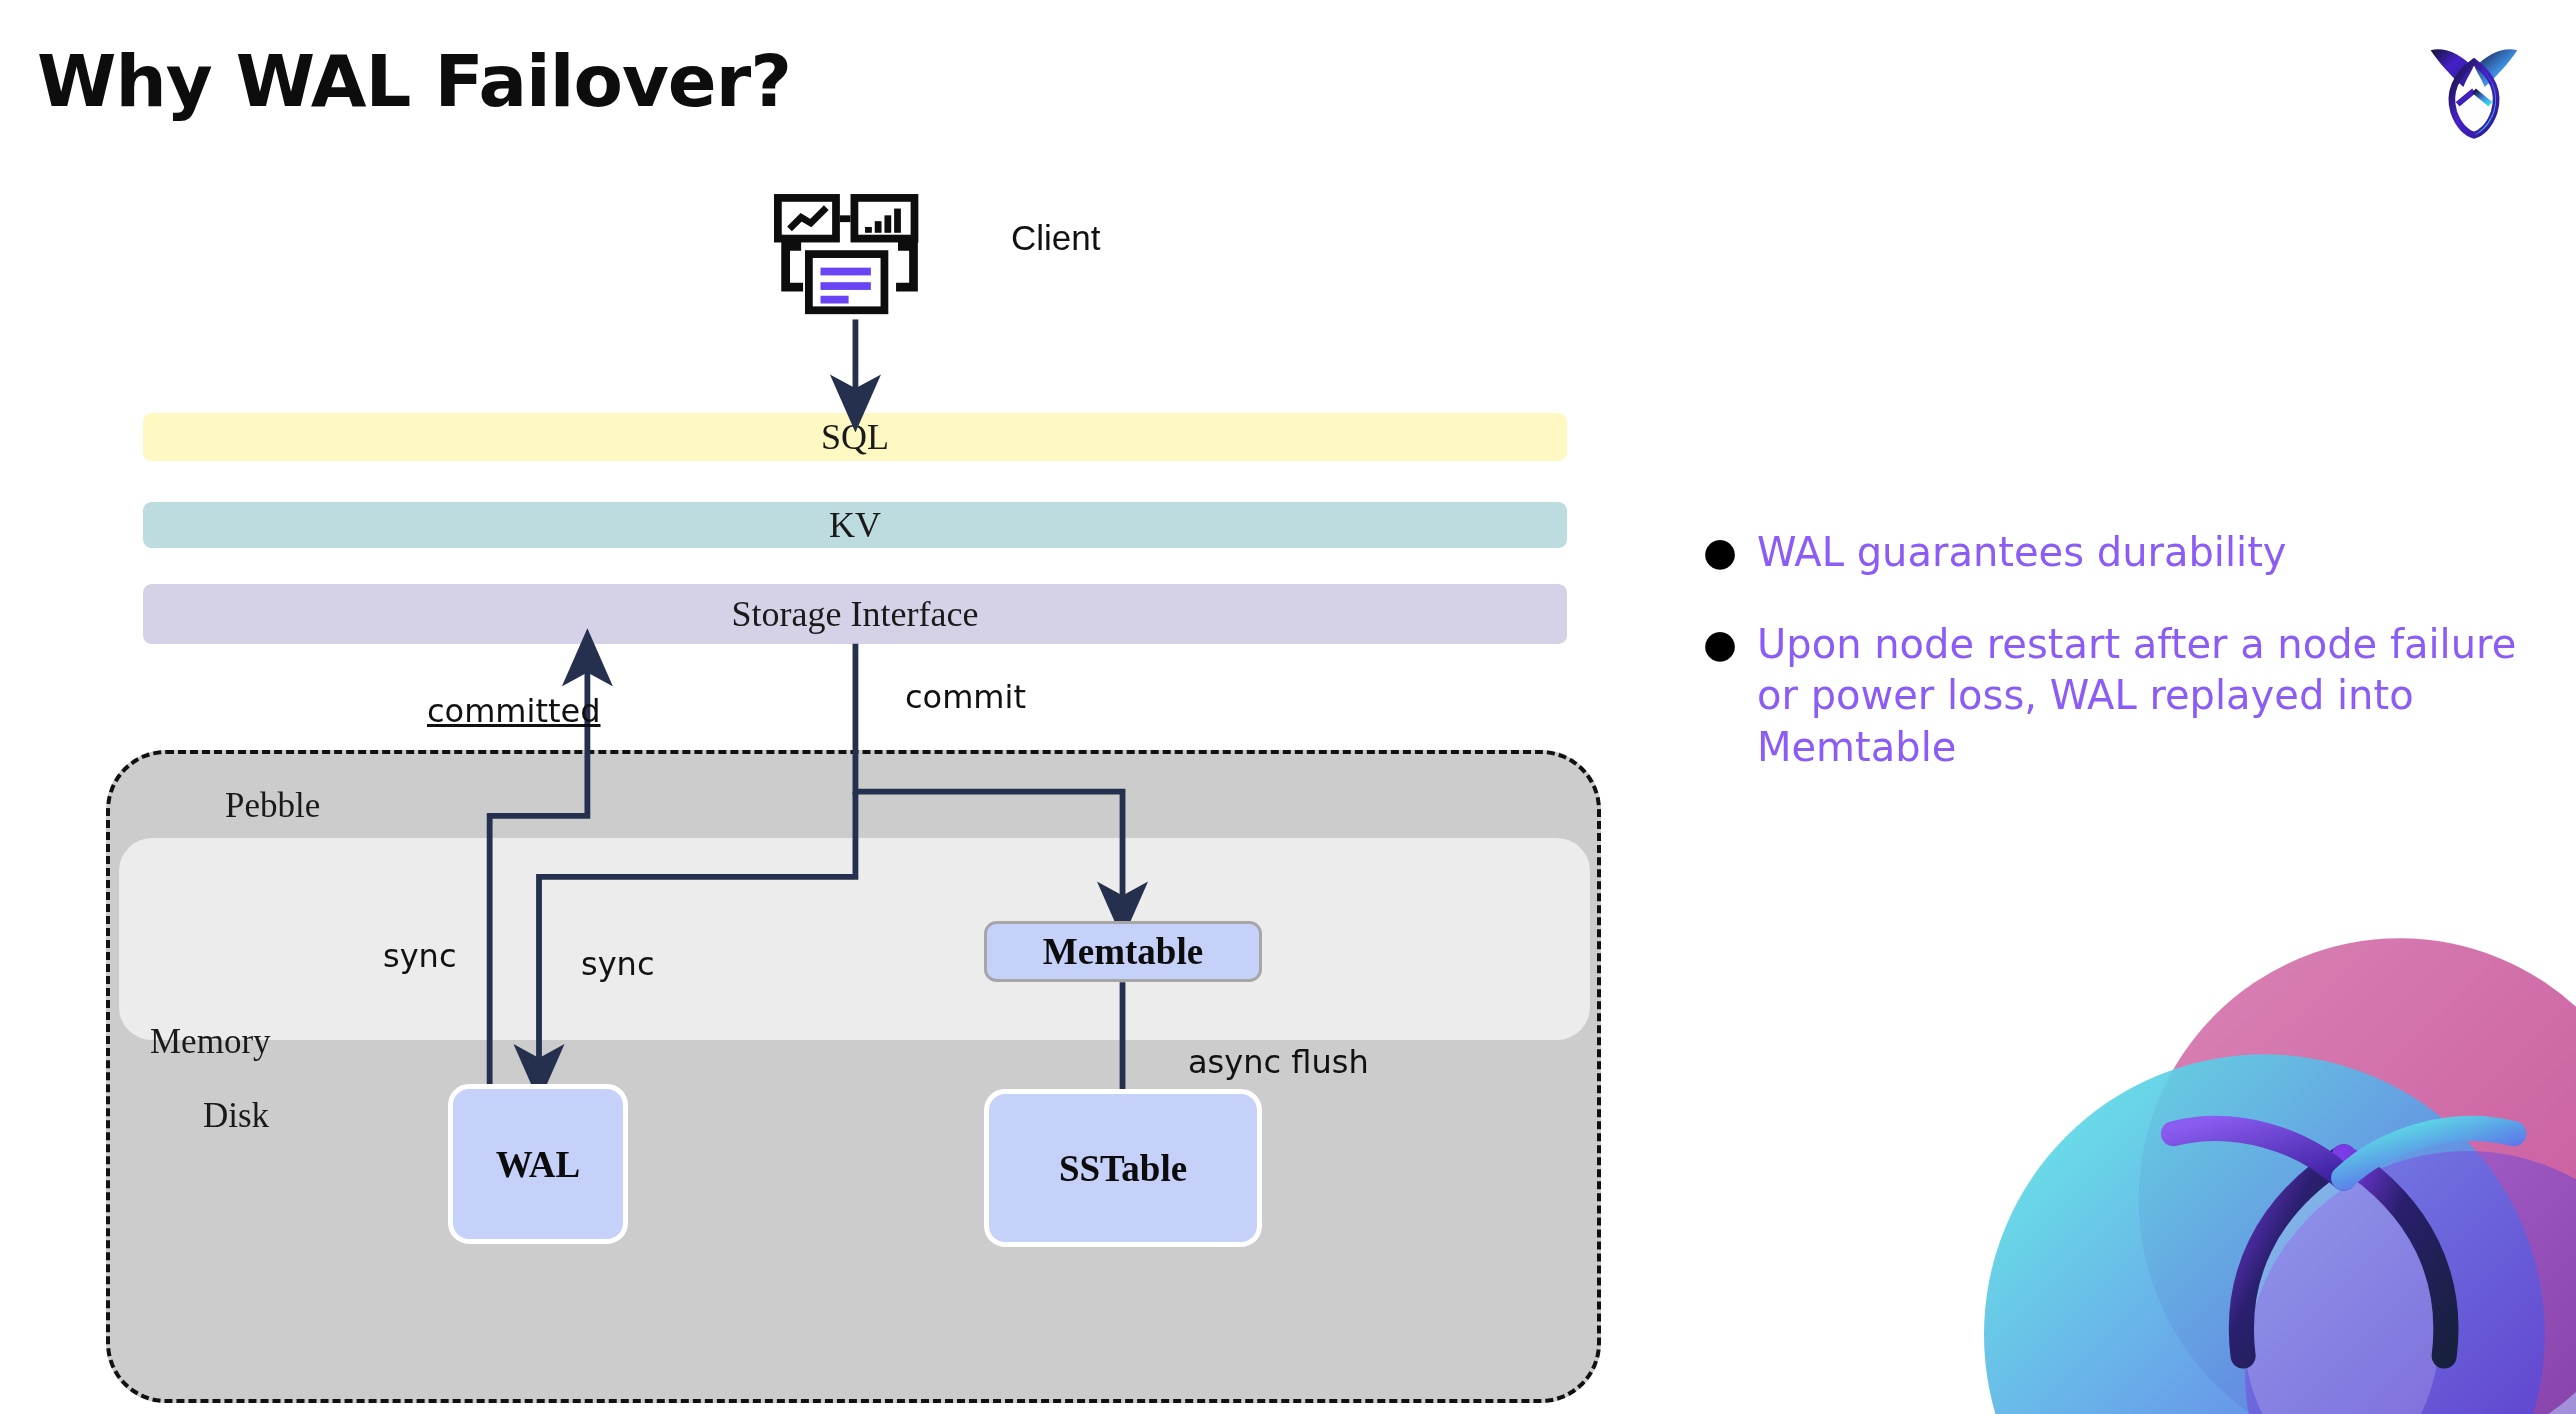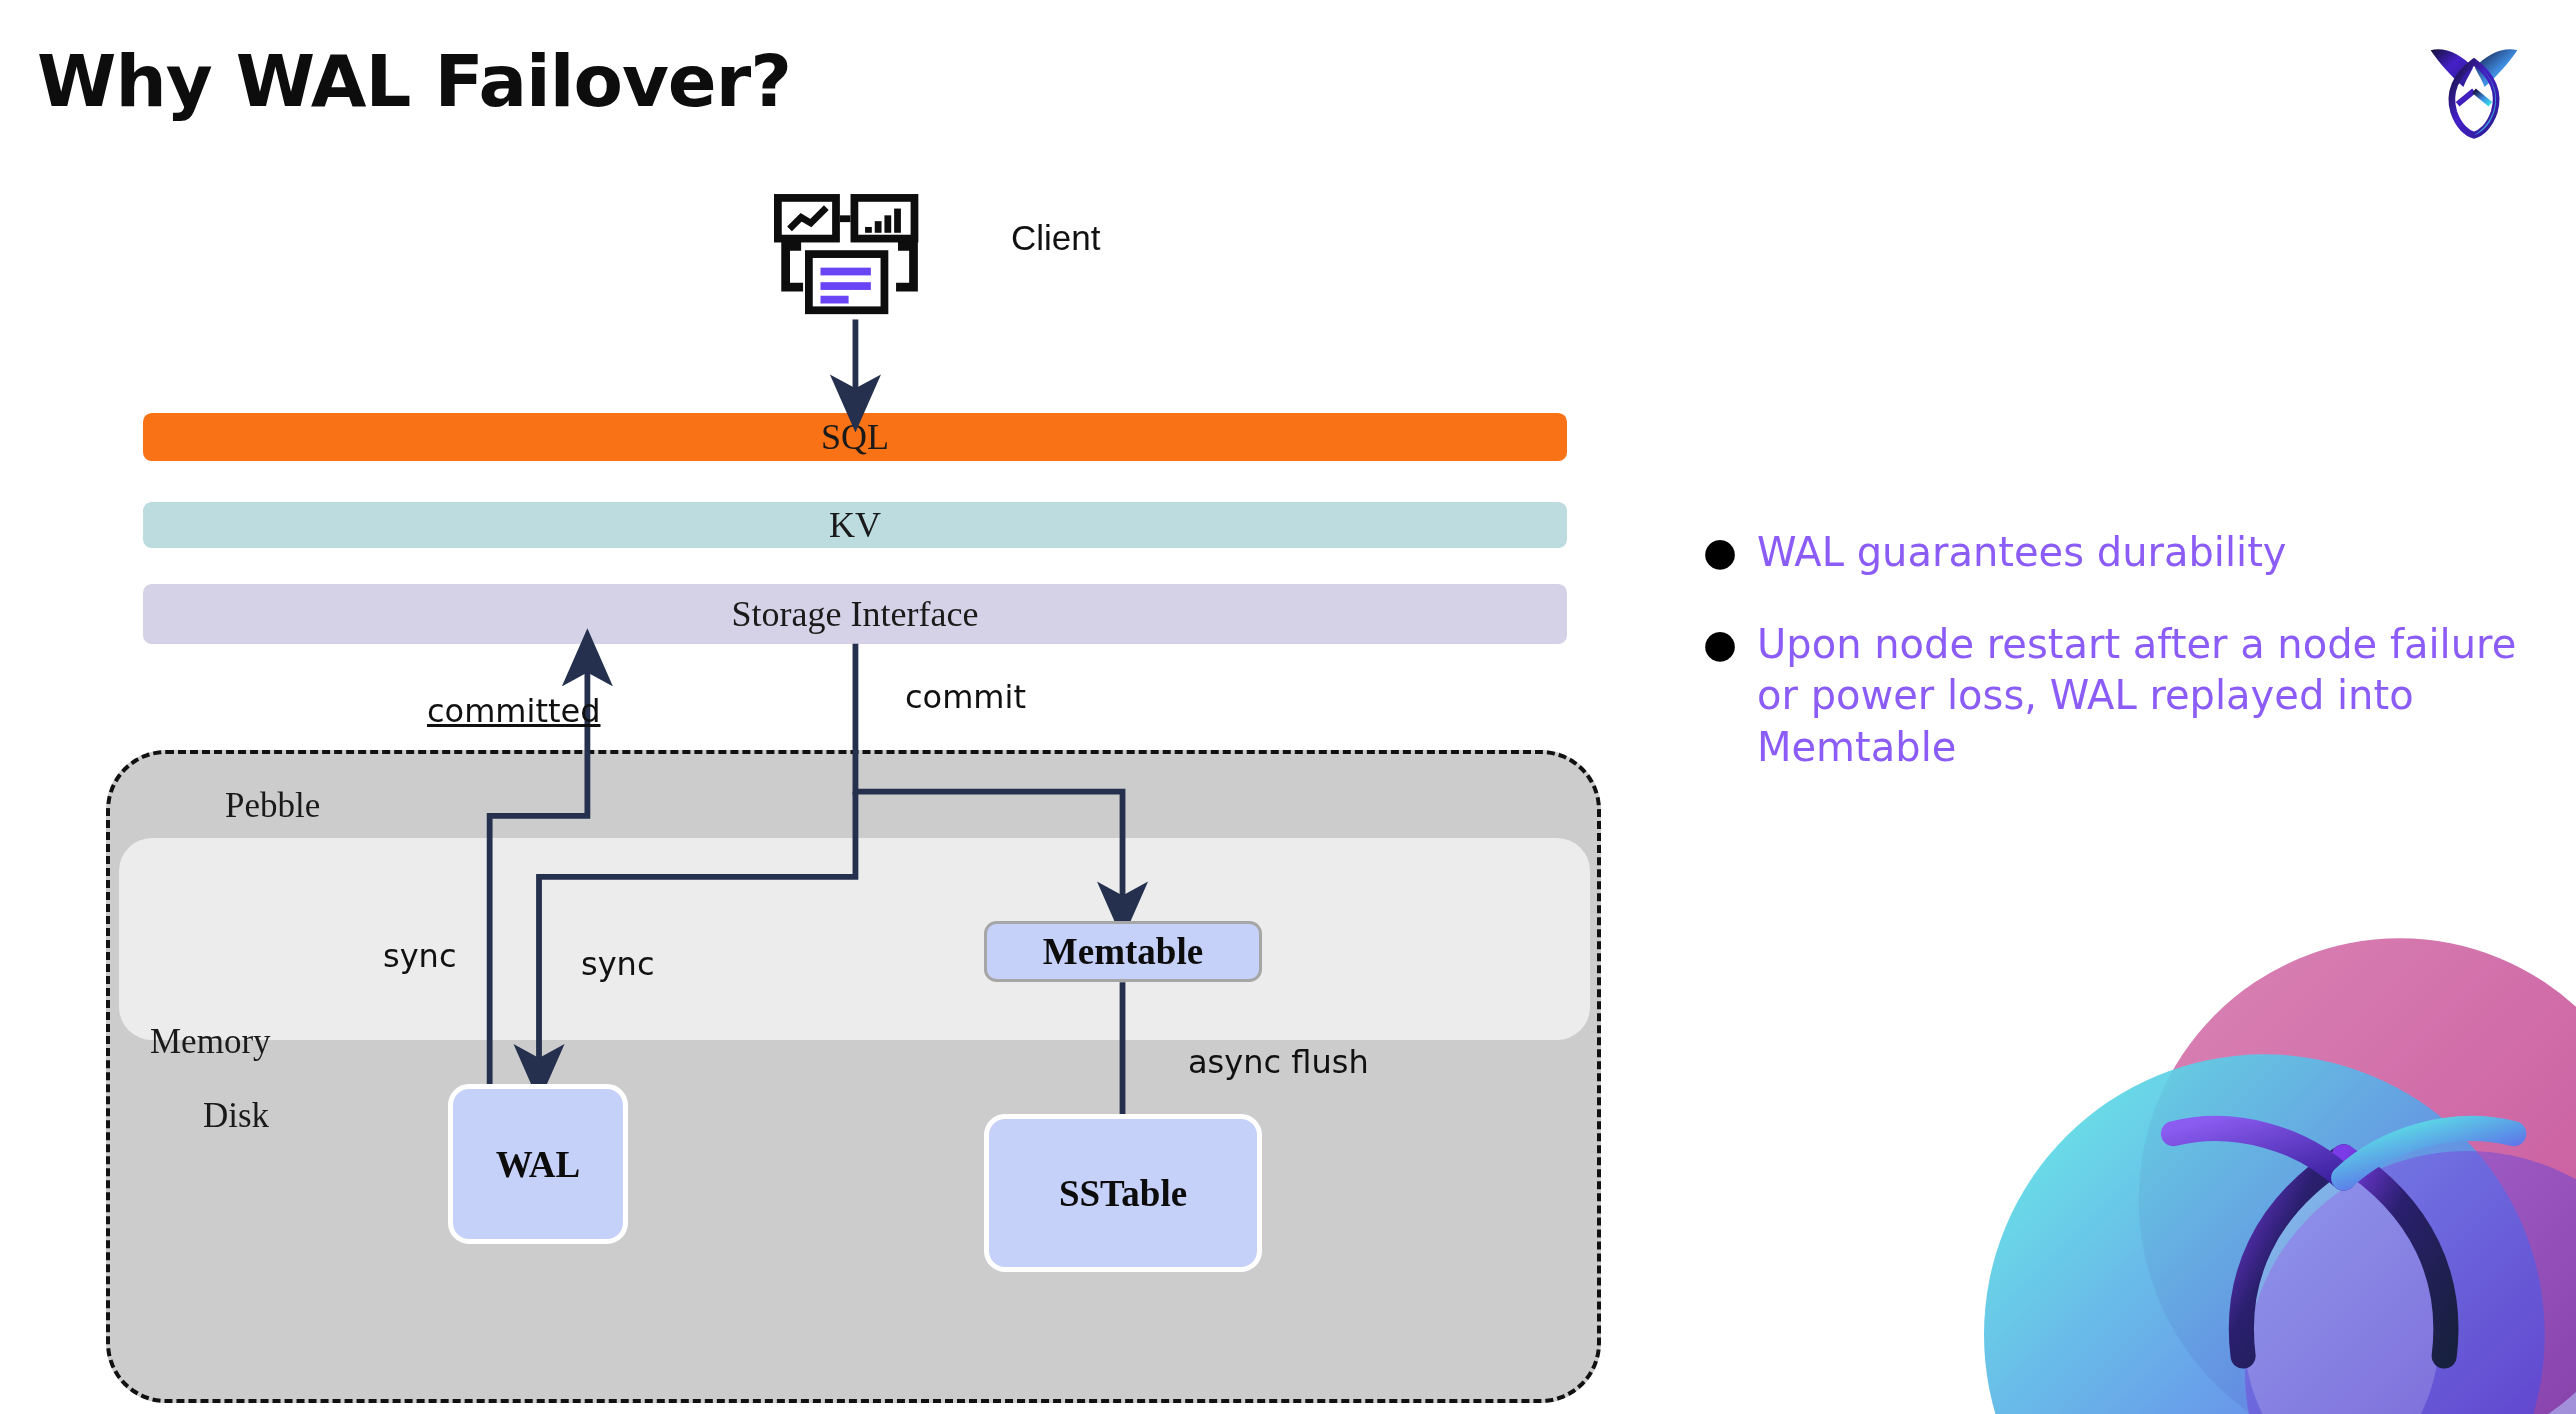--- a/index.html
+++ b/index.html
@@ -38,21 +38,21 @@
   }
 
   
   .bar{
     position:absolute;left:143px;width:1424px;
     border-radius:8.7px;
     display:flex;align-items:center;justify-content:center;
     font-family:"Liberation Serif", serif;
     font-size:36px;color:#1a1a1a;
   }
-  .bar-sql{top:413px;height:48px;background:#f97316;}
+  .bar-sql{top:413px;height:48px;background:#fef9c3;}
   .bar-kv{top:502px;height:46px;background:#bcdce0;}
   .bar-si{top:584px;height:60px;background:#d5d1e6;}
 
   
   .pebble{
     position:absolute;left:106px;top:750px;width:1495px;height:653px;
     background:#cccccc;
     border:4.8px dashed #111111;
     border-radius:60px;
     box-sizing:border-box;
@@ -89,21 +89,21 @@
   }
   .node-memtable{
     left:984px;top:921px;width:278px;height:61px;
     border:3.9px solid #a6a6a6;border-radius:12.6px;
   }
   .node-wal{
     left:448px;top:1084px;width:180px;height:160px;
     border:5.8px solid #ffffff;border-radius:21px;text-align:right;
   }
   .node-sstable{
-    left:984px;top:1114px;width:278px;height:158px;
+    left:984px;top:1089px;width:278px;height:158px;
     border:5.8px solid #ffffff;border-radius:21px;
   }
 
   
   .edge-label{
     position:absolute;
     font-family:"DejaVu Sans", sans-serif;
     font-size:32px;color:#111;white-space:nowrap;
   }
   .lbl-committed{left:427px;top:692px;text-decoration:underline;}

